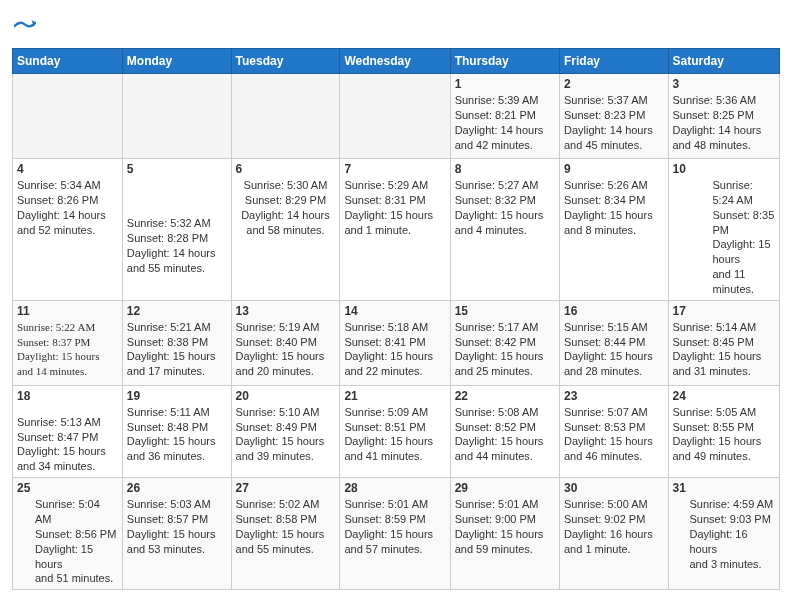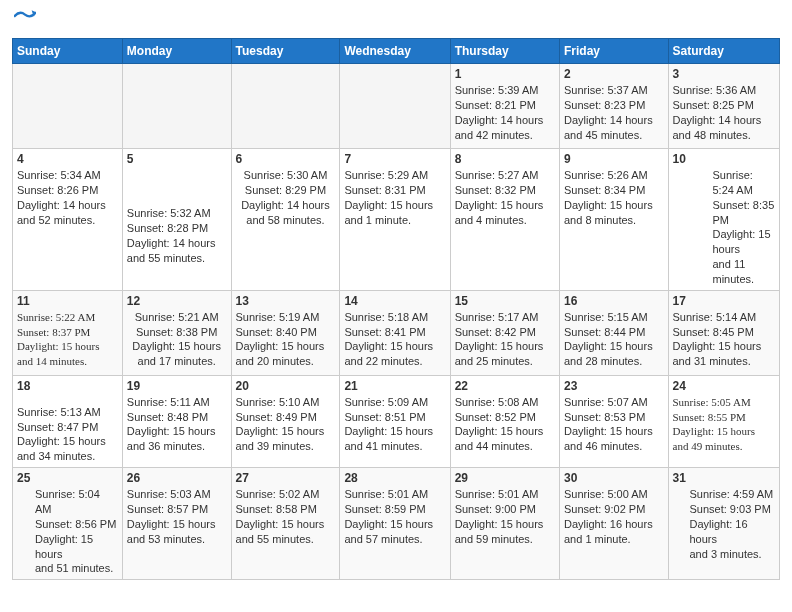--- a/index.html
+++ b/index.html
@@ -6,21 +6,21 @@
     body {
       width: 792px;
       height: 612px;
       font-family: Arial, sans-serif;
       background: #fff;
       overflow: hidden;
     }
     .page {
       width: 792px;
       height: 516px;
-      padding: 10px 12px;
+      padding: 20px 12px;
     }
     .header {
       display: flex;
       align-items: flex-start;
       justify-content: space-between;
       margin-bottom: 6px;
     }
     .logo {
       display: flex;
       align-items: center;
@@ -205,21 +205,21 @@
         <tr>
           <td>
             <div class="day-num">11</div>
             <div class="day-info" style="white-space: pre-line; font-family: Liberation Serif, serif;">Sunrise: 5:22 AM
 Sunset: 8:37 PM
 Daylight: 15 hours
 and 14 minutes.</div>
           </td>
           <td>
             <div class="day-num">12</div>
-            <div class="day-info" style="white-space: pre-line; text-align: center;">Sunrise: 5:21 AM
+            <div class="day-info" style="white-space: pre-line;">Sunrise: 5:21 AM
 Sunset: 8:38 PM
 Daylight: 15 hours
 and 17 minutes.</div>
           </td>
           <td>
             <div class="day-num">13</div>
             <div class="day-info" style="white-space: pre-line;">Sunrise: 5:19 AM
 Sunset: 8:40 PM
 Daylight: 15 hours
 and 20 minutes.</div>
@@ -291,21 +291,21 @@
           </td>
           <td>
             <div class="day-num">23</div>
             <div class="day-info" style="white-space: pre-line;">Sunrise: 5:07 AM
 Sunset: 8:53 PM
 Daylight: 15 hours
 and 46 minutes.</div>
           </td>
           <td>
             <div class="day-num">24</div>
-            <div class="day-info" style="white-space: pre-line; font-family: Liberation Serif, serif;">Sunrise: 5:05 AM
+            <div class="day-info" style="white-space: pre-line;">Sunrise: 5:05 AM
 Sunset: 8:55 PM
 Daylight: 15 hours
 and 49 minutes.</div>
           </td>
         </tr>
         <tr>
           <td>
             <div class="day-num">25</div>
             <div class="day-info" style="white-space: pre-line; margin-left: 18px;">Sunrise: 5:04 AM
 Sunset: 8:56 PM

